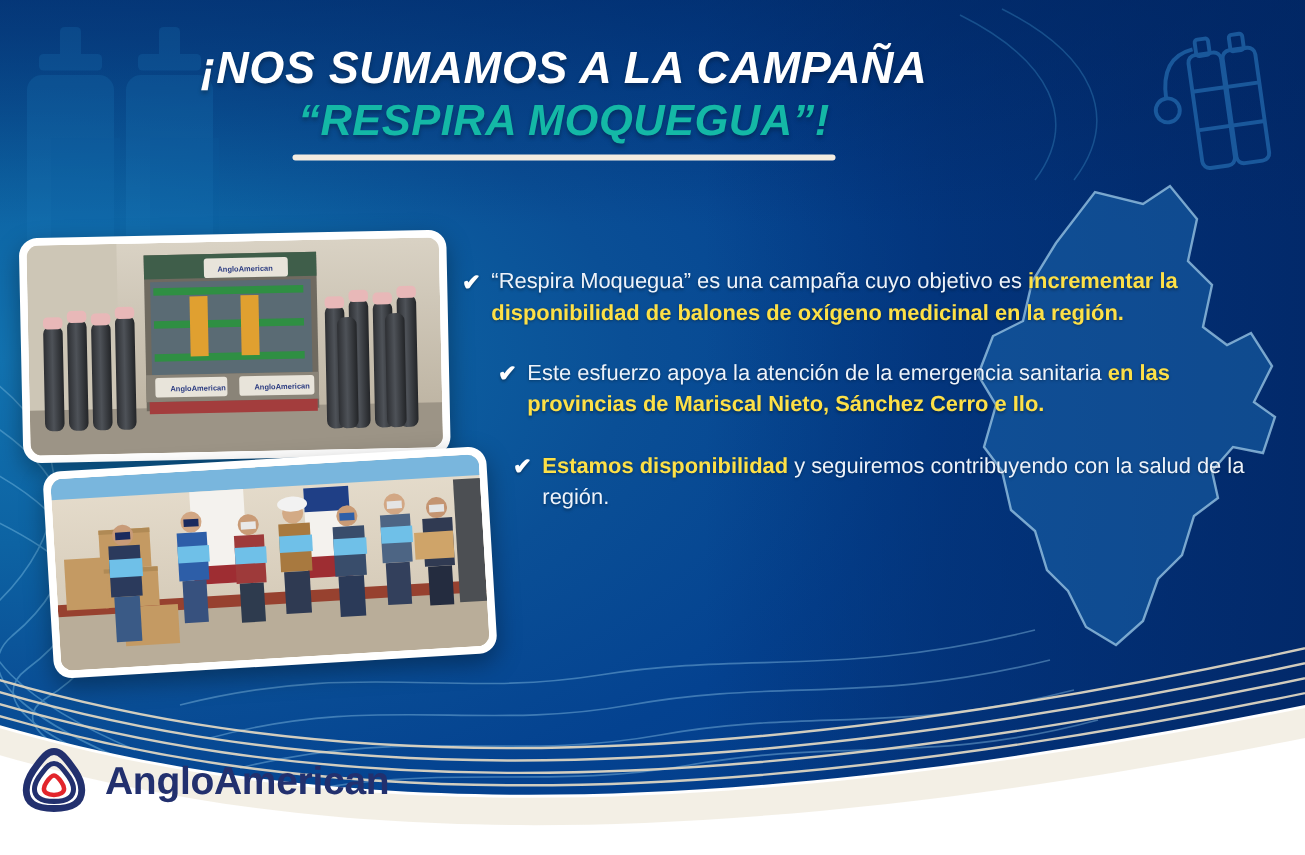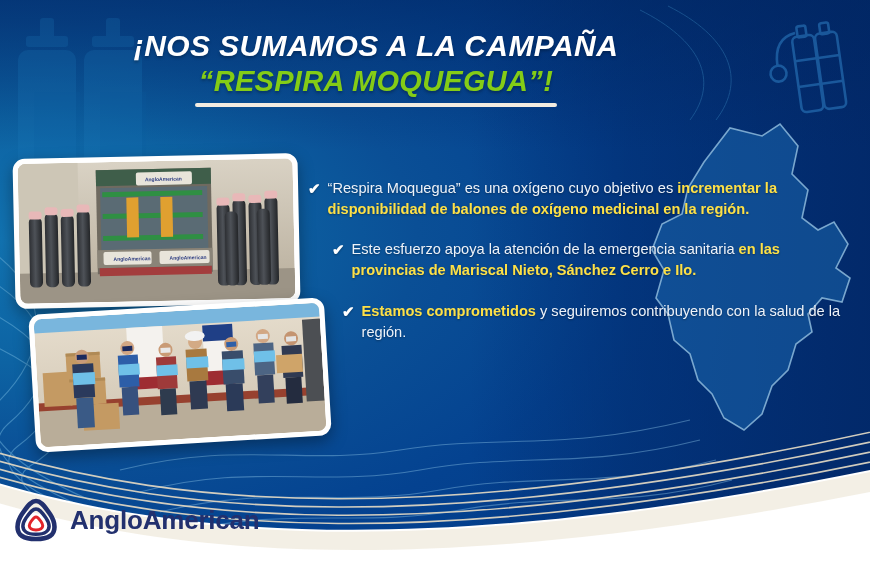--- a/index.html
+++ b/index.html
@@ -38,21 +38,21 @@
     z-index:6;
   }
   .title-l1{
     font-size:30px;font-weight:bold;font-style:italic;color:#ffffff;
     letter-spacing:.4px;line-height:1.08;
     text-shadow:0 2px 3px rgba(0,0,0,.28);
     margin:0 0 4px 0;
   }
   .title-l2-wrap{display:inline-block;position:relative;}
   .title-l2{
-    font-size:29px;font-weight:bold;font-style:italic;color:#84cc16;
+    font-size:29px;font-weight:bold;font-style:italic;color:#14b8a6;
     letter-spacing:.3px;line-height:1.1;
     text-shadow:0 2px 3px rgba(0,0,0,.28);
     margin:0;padding:0 4px;
   }
   .title-underline{
     display:block;height:4px;background:#f3ece1;border-radius:2px;
     margin:5px auto 0 auto;width:100%;
   }
   
   .photo{
@@ -316,31 +316,31 @@
         </g>
         <rect x="268" y="16" width="18" height="82" fill="#4c4f53"></rect>
       </svg>
     </div>
   </div>
 
   <div class="bullets">
 
     <div class="bullet" id="bullet-1">
       <span class="chk">✔</span>
-      <span class="btext"><span>“Respira Moquegua” es una oxígeno cuyo objetivo es </span><b>incrementar la disponibilidad de balones de oxígeno medicinal en la región.</b></span>
+      <span class="btext"><span>“Respira Moquegua” es una campaña cuyo objetivo es </span><b>incrementar la disponibilidad de balones de oxígeno medicinal en la región.</b></span>
     </div>
 
     <div class="bullet" id="bullet-2">
       <span class="chk">✔</span>
       <span class="btext"><span>Este esfuerzo apoya la atención de la emergencia sanitaria </span><b>en las provincias de Mariscal Nieto, Sánchez Cerro e Ilo.</b></span>
     </div>
 
     <div class="bullet" id="bullet-3">
       <span class="chk">✔</span>
-      <span class="btext"><b>Estamos comprometidos</b><span> y seguiremos contribuyendo con la salud de la región.</span></span>
+      <span class="btext"><b>Estamos disponibilidad</b><span> y seguiremos contribuyendo con la salud de la región.</span></span>
     </div>
 
   </div>
 
   <svg class="bottom-band" viewBox="0 0 870 160" preserveAspectRatio="none">
     <path d="M-5 72 C 180 126 430 150 880 58 L880 165 L-5 165 Z" fill="#ffffff"></path>
     <g fill="none" stroke="#ddd5c2" stroke-width="1.6" opacity=".95">
       <path d="M-5 66 C 180 120 430 144 880 50"></path>
       <path d="M-5 58 C 180 112 430 136 880 40"></path>
       <path d="M-5 50 C 180 104 430 128 880 30"></path>

